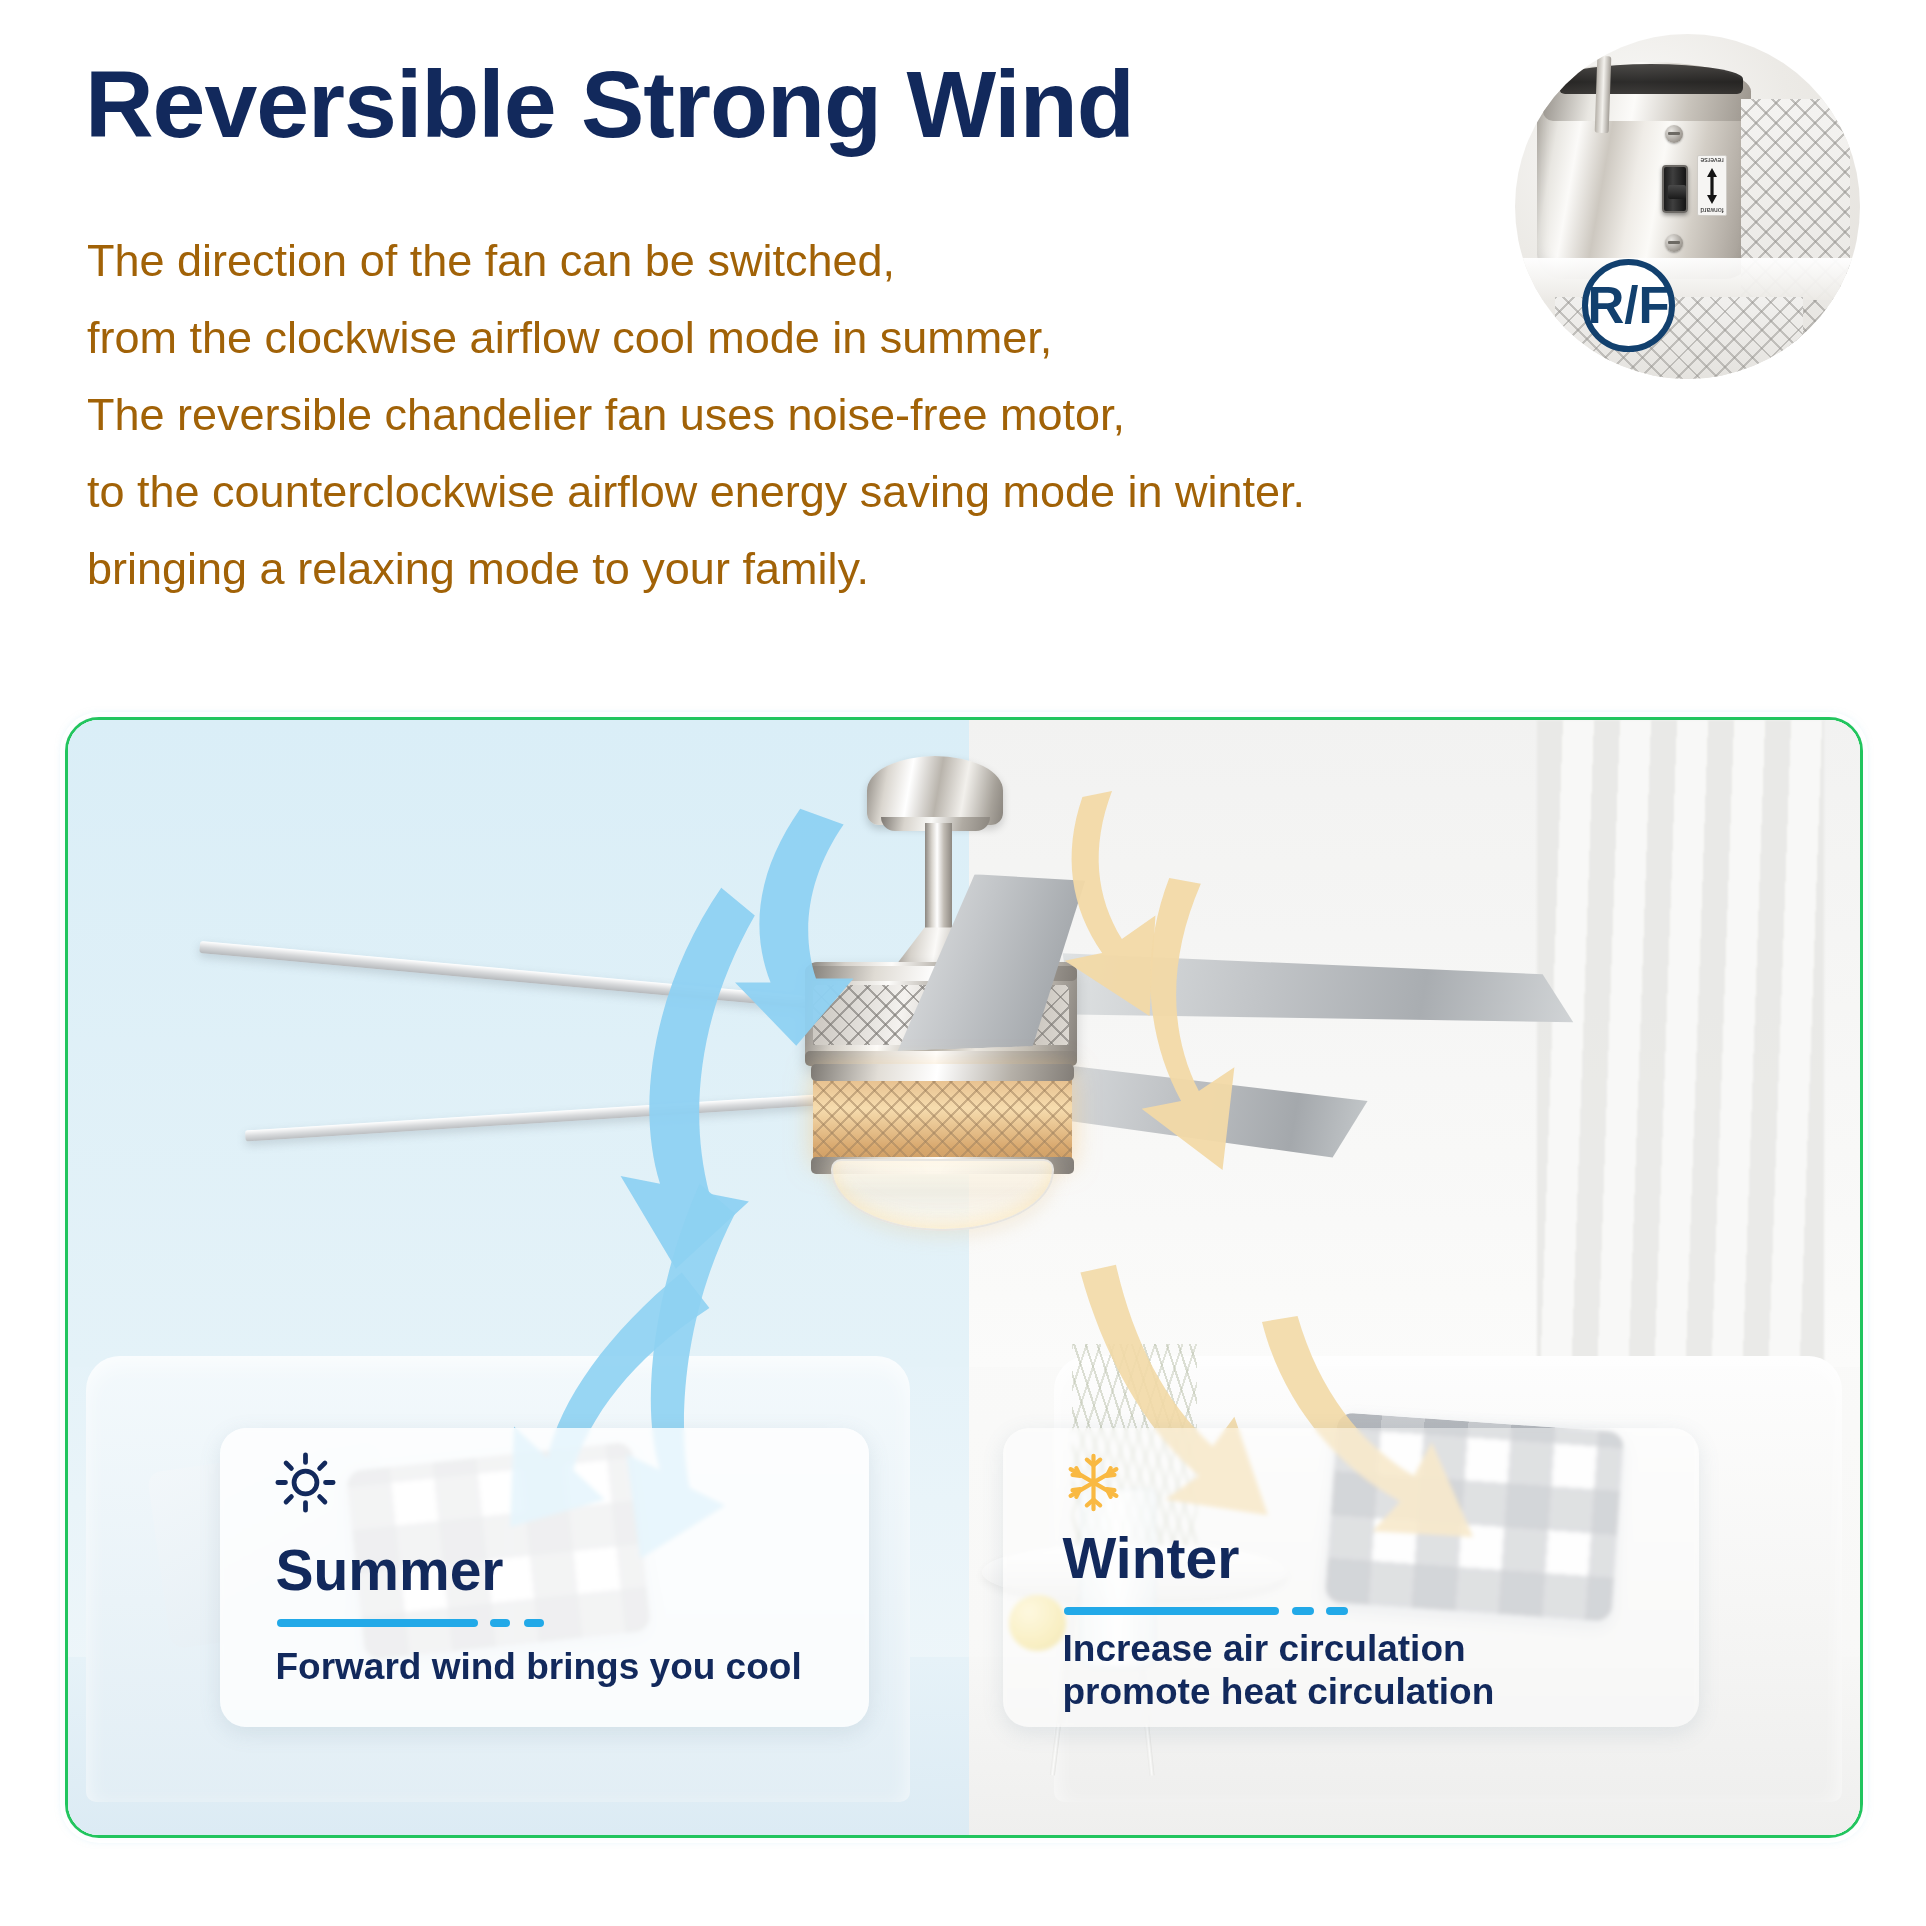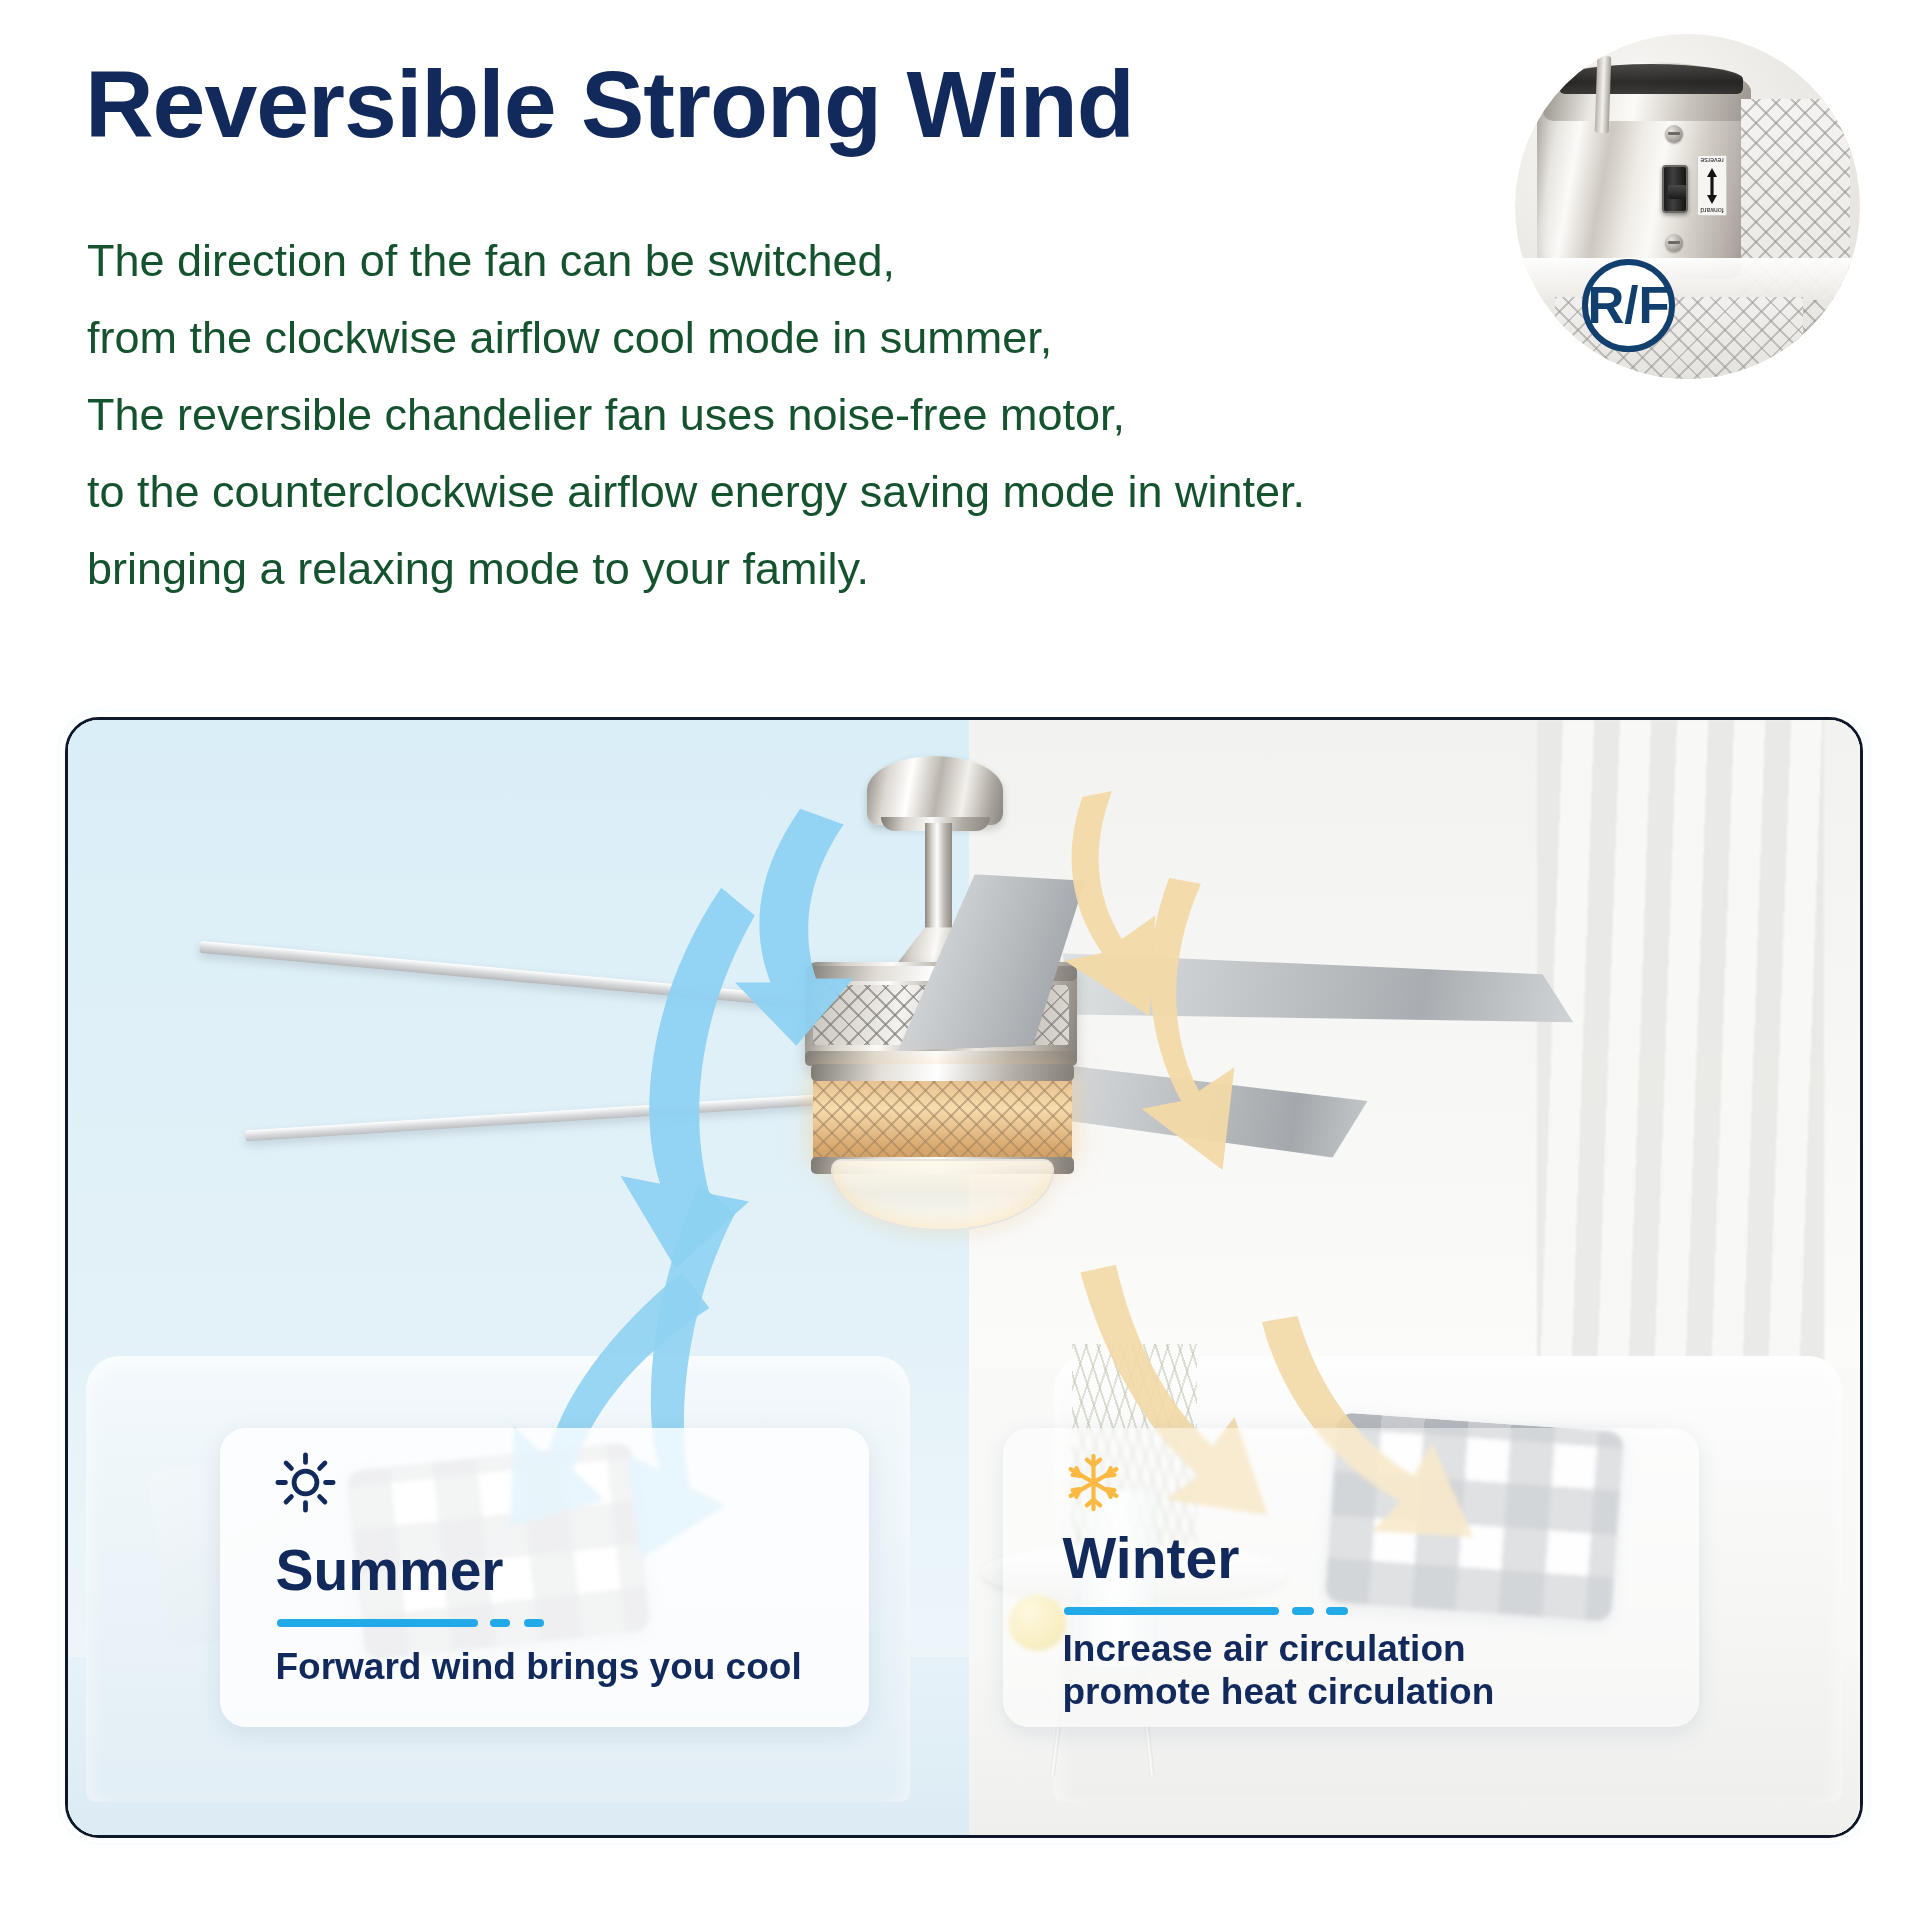--- a/index.html
+++ b/index.html
@@ -15,21 +15,21 @@
   .headline {
     position: absolute; left: 85px; top: 55px;
     font-size: 95px; font-weight: bold; letter-spacing: -1px;
     color: #12295c; line-height: 1.05; white-space: nowrap;
   }
   .body-copy {
     position: absolute; left: 87px; top: 238px;
     width: 1267px;
   }
   .body-copy .line {
-    font-size: 45px; color: #14532d; line-height: 1.0;
+    font-size: 45px; color: #a16207; line-height: 1.0;
     margin-bottom: 32px; white-space: nowrap; font-weight: 400;
   }
 
   
   .inset {
     position: absolute; left: 1515px; top: 34px;
     width: 345px; height: 345px; border-radius: 50%;
     overflow: hidden;
     background: radial-gradient(circle at 35% 30%, #fbfbfa 0%, #eceae6 48%, #e3e0db 100%);
   }
@@ -116,21 +116,21 @@
     display: flex; align-items: center; justify-content: center;
     font-size: 51px; font-weight: bold; color: #12406e;
     font-family: "Liberation Sans", sans-serif;
   }
 
   
   .photo {
     position: absolute; left: 65px; top: 717px;
     width: 1798px; height: 1121px;
     border-radius: 34px; overflow: hidden;
-    border: 3px solid #0f172a;
+    border: 3px solid #22c55e;
     box-shadow: 0 0 0 5px rgba(255,255,255,.9), 0 0 10px rgba(120,195,225,.55);
   }
   .scene { position:absolute; inset:0; }
   
   .half-cool {
     position: absolute; left: 0; top: 0; width: 50.3%; height: 100%;
     background: linear-gradient(180deg,#dff0f8 0%,#dff0f8 42%,#e9f4f9 70%,#f1f7fa 100%);
   }
   
   .half-warm {

